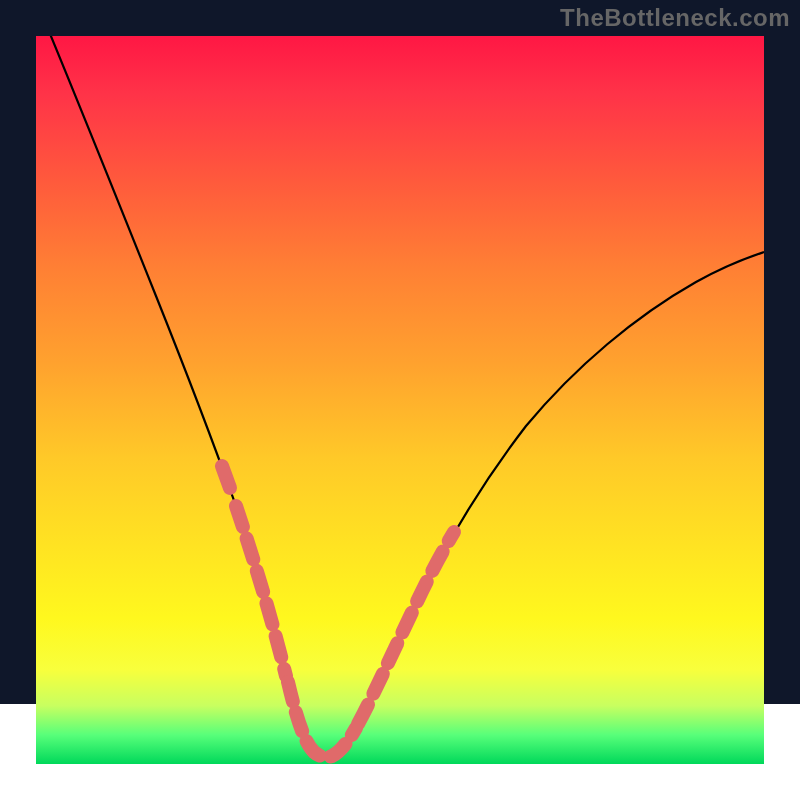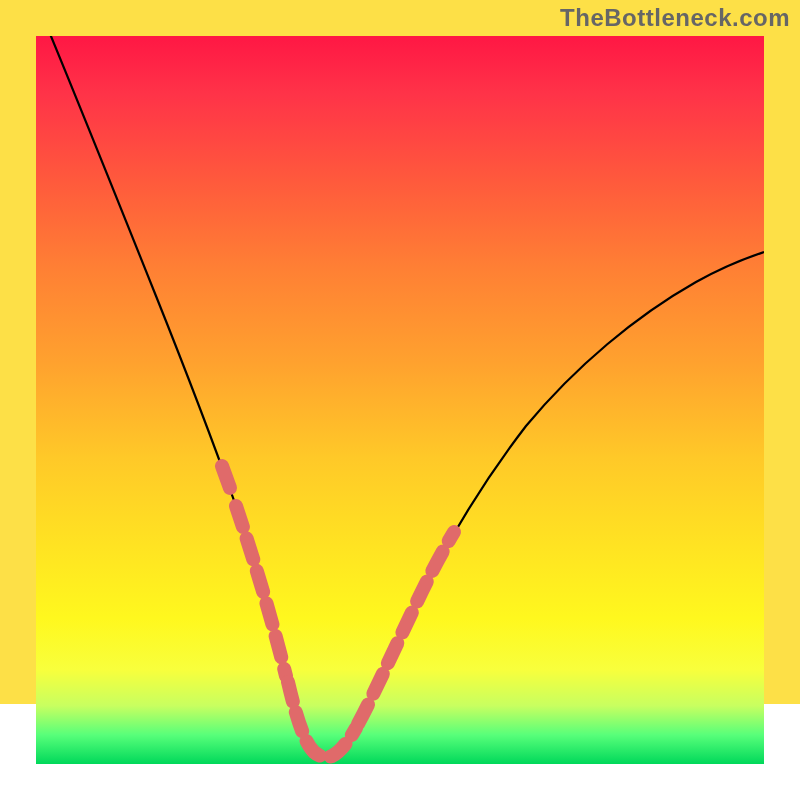--- a/index.html
+++ b/index.html
@@ -6,21 +6,21 @@
     margin: 0;
     padding: 0;
     width: 800px;
     height: 800px;
     overflow: hidden;
     font-family: Arial, Helvetica, sans-serif;
   }
   .frame {
     width: 800px;
     height: 704px;
-    background: #fde047;
+    background: #0f172a;
     position: relative;
     text-align: right;
   }
   .watermark {
     position: absolute;
     top: 4px;
     right: 10px;
     color: #666;
     font-size: 24px;
     font-weight: bold;

